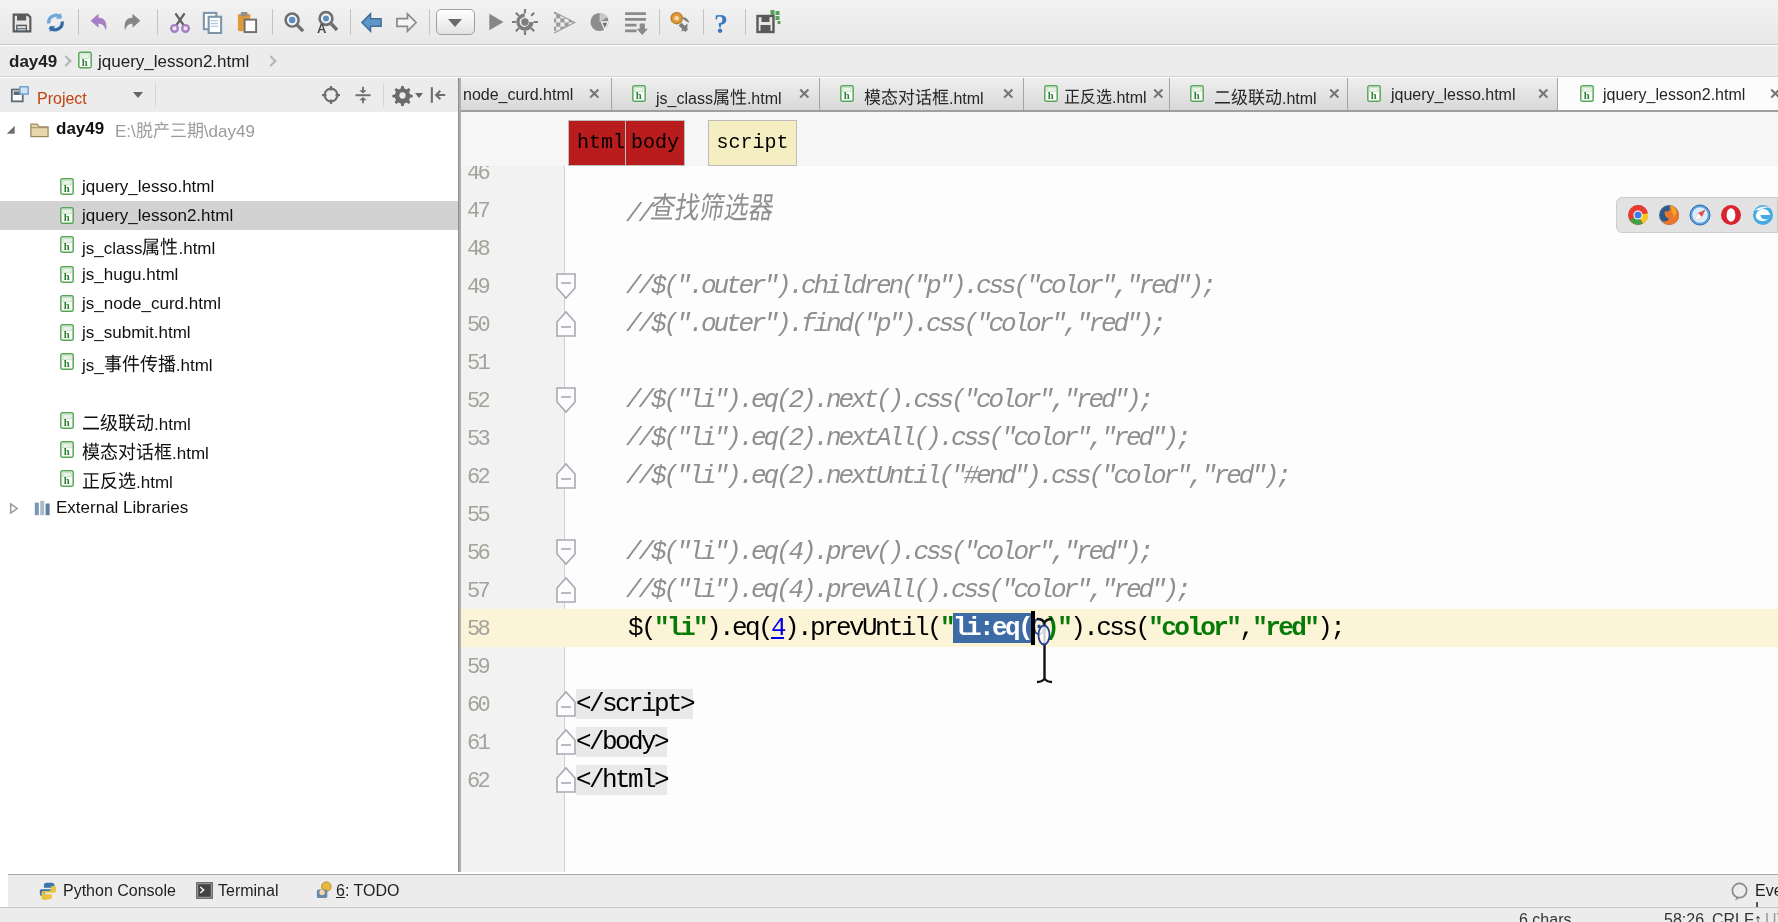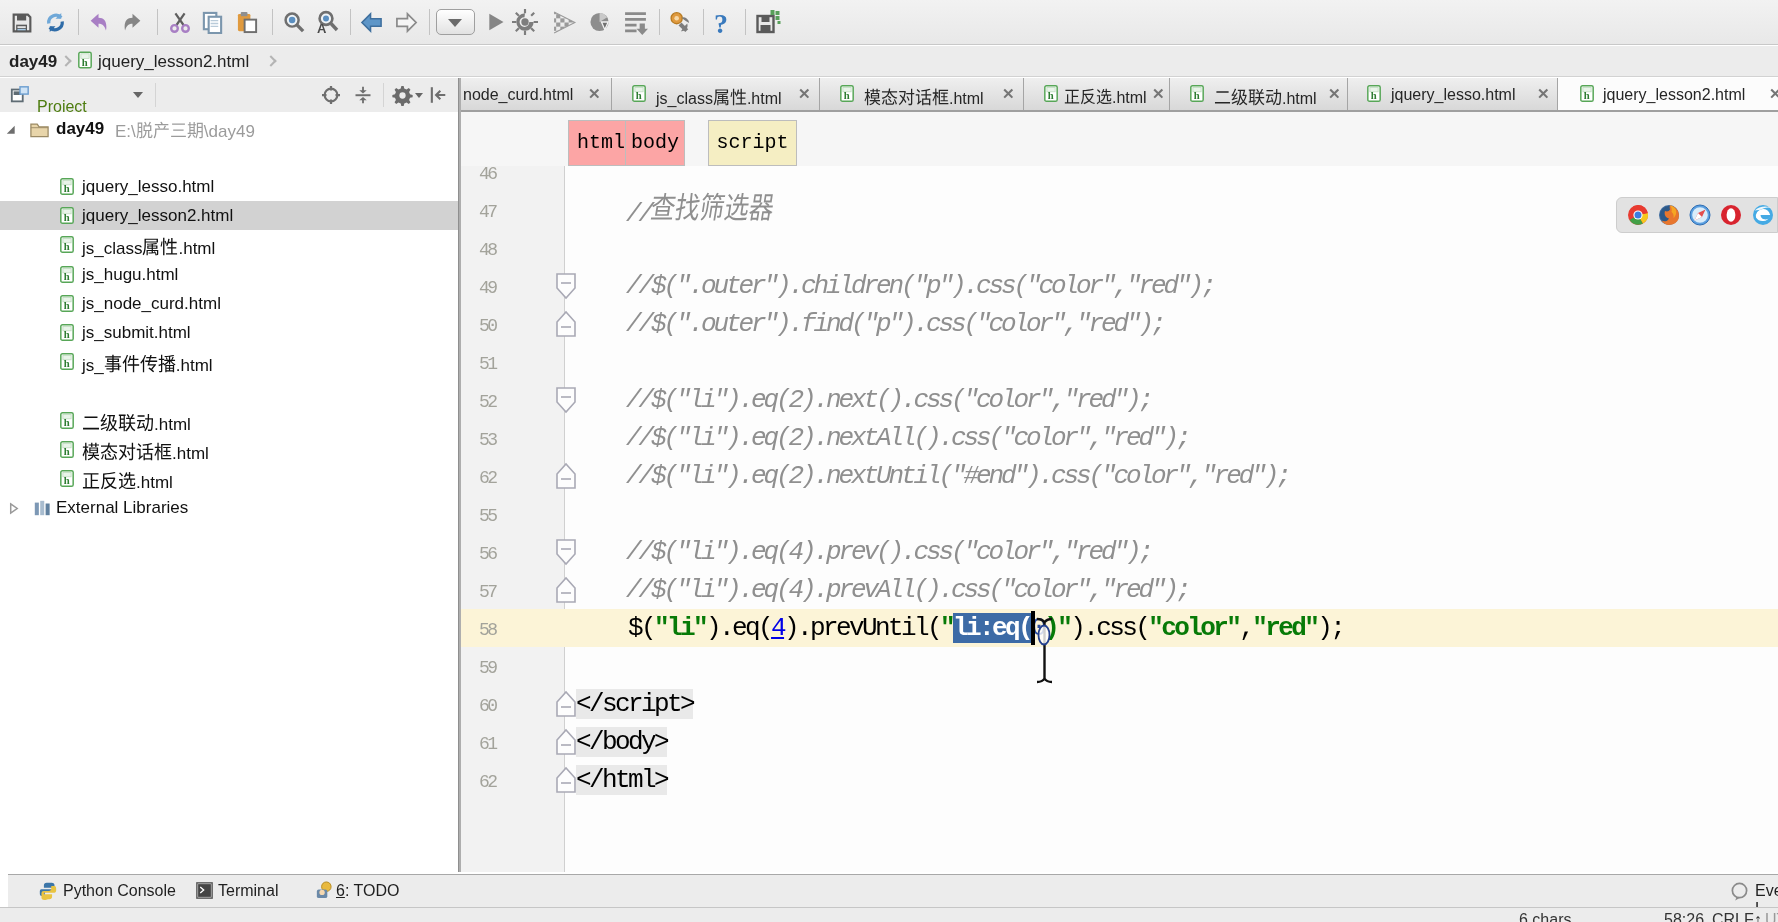--- a/index.html
+++ b/index.html
@@ -19,26 +19,26 @@
 .gray{color:#9b9b9b}
 #pdivider{left:458px;top:78px;width:3px;height:794px;background:#aeaeae;border-left:1px solid #8f8f8f}
 
 #tabbar{left:461px;top:78px;width:1317px;height:32px;background:#cfcfcf;overflow:hidden}
 .tab{position:absolute;top:0;height:32px;background:linear-gradient(#efefef,#d8d8d8);border-right:1px solid #a5a5a5;font-size:16px;color:#262626;white-space:nowrap;overflow:hidden}
 .tab.active{background:#fcfcfc}
 #tabline{left:461px;top:110px;width:1317px;height:2px;background:#9f9f9f}
 .tx{position:absolute;top:7px;font-size:15px;color:#757575;font-weight:bold}
 
 #crumbrow{left:461px;top:112px;width:1317px;height:54px;background:#f6f6f6}
-.crumb{position:absolute;top:8px;height:46px;border:1px solid #bdbdbd;background:#fca5a5;font-family:"Liberation Mono",monospace;font-size:20px;color:#000;text-align:center;line-height:44px}
+.crumb{position:absolute;top:8px;height:46px;border:1px solid #bdbdbd;background:#b91c1c;font-family:"Liberation Mono",monospace;font-size:20px;color:#000;text-align:center;line-height:44px}
 
 #ev{left:461px;top:166px;width:1317px;height:706px;background:#fdfdfd;overflow:hidden}
 #gutter{left:0;top:0;width:104px;height:706px;background:#f2f2f2;border-right:1px solid #d0d0d0}
 #caretrow{left:0;top:443px;width:1317px;height:38px;background:#fcf4d7}
-.lnum{position:absolute;left:18px;width:60px;font-family:"Liberation Mono",monospace;font-size:18px;letter-spacing:-2.6px;color:#a3a39b;line-height:38px;height:38px}
+.lnum{position:absolute;left:6px;width:60px;font-family:"Liberation Mono",monospace;font-size:22px;letter-spacing:-2.6px;color:#a3a39b;line-height:38px;height:38px}
 .cline{position:absolute;left:115px;font-family:"Liberation Mono",monospace;font-size:26px;letter-spacing:-2.6px;white-space:pre;color:#000;line-height:38px;height:38px}
 .cmt{color:#8f8f8f;font-style:italic;letter-spacing:-3.1px}
 .str{color:#077a07;font-weight:bold}
 .num{color:#0000e6;text-decoration:underline}
 .tagbg{background:#e9e9e9}
 .tag{color:#000000;font-weight:normal}
 .fold{position:absolute;left:93px;width:24px;height:28px}
 
 #botbar{left:8px;top:874px;width:1778px;height:33px;background:#ececec;border-top:1px solid #a8a8a8;font-size:16px;color:#1f1f1f}
 #statrow{left:0;top:907px;width:1778px;height:33px;background:#ececec;border-top:1px solid #c6c6c6;font-size:16px;color:#333}
@@ -184,21 +184,21 @@
       </svg></span>
 <span class="abs" style="left:98px;top:6px">jquery_lesson2.html</span>
 <div class="chev" style="left:267px;top:11px"></div>
 </div>
 <div id="pheader" class="abs">
 <svg class="abs" style="left:10px;top:7px" width="20" height="20" viewBox="0 0 22 22">
       <rect x="2" y="5" width="12" height="13" fill="#fff" stroke="#5f6c74" stroke-width="2"></rect>
       <rect x="4" y="7" width="8" height="4" fill="#5f6c74"></rect>
       <rect x="11" y="2" width="9" height="8" fill="#cfe3f5" stroke="#6e9fd0" stroke-width="1.6"></rect>
     </svg>
-<span class="abs" style="left:37px;top:20px;color:#4d7c0f">Project</span>
+<span class="abs" style="left:37px;top:12px;color:#c2410c">Project</span>
 <div class="abs" style="left:133px;top:14px;width:0;height:0;border:5px solid transparent;border-top:6px solid #666"></div>
 <div class="abs" style="left:155px;top:5px;width:1px;height:24px;background:#d4d4d4"></div>
 <svg class="abs" style="left:322px;top:8px" width="18" height="18" viewBox="0 0 24 24">
       <circle cx="12" cy="12" r="8.5" fill="none" stroke="#6e6e6e" stroke-width="2.8"></circle>
       <g fill="#6e6e6e">
         <path d="M10.5 0h3v6h-3zM10.5 18h3v6h-3zM0 10.5h6v3H0zM18 10.5h6v3h-6z"></path>
       </g>
     </svg>
 <svg class="abs" style="left:354px;top:8px" width="18" height="18" viewBox="0 0 24 24">
       <g fill="#6e6e6e">

